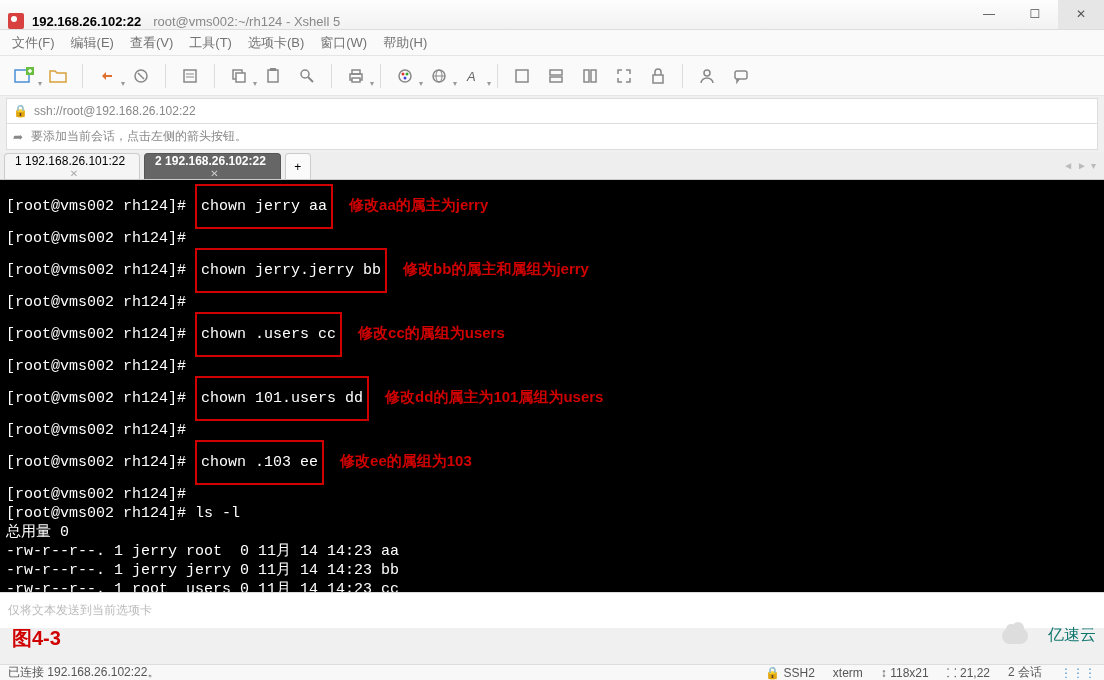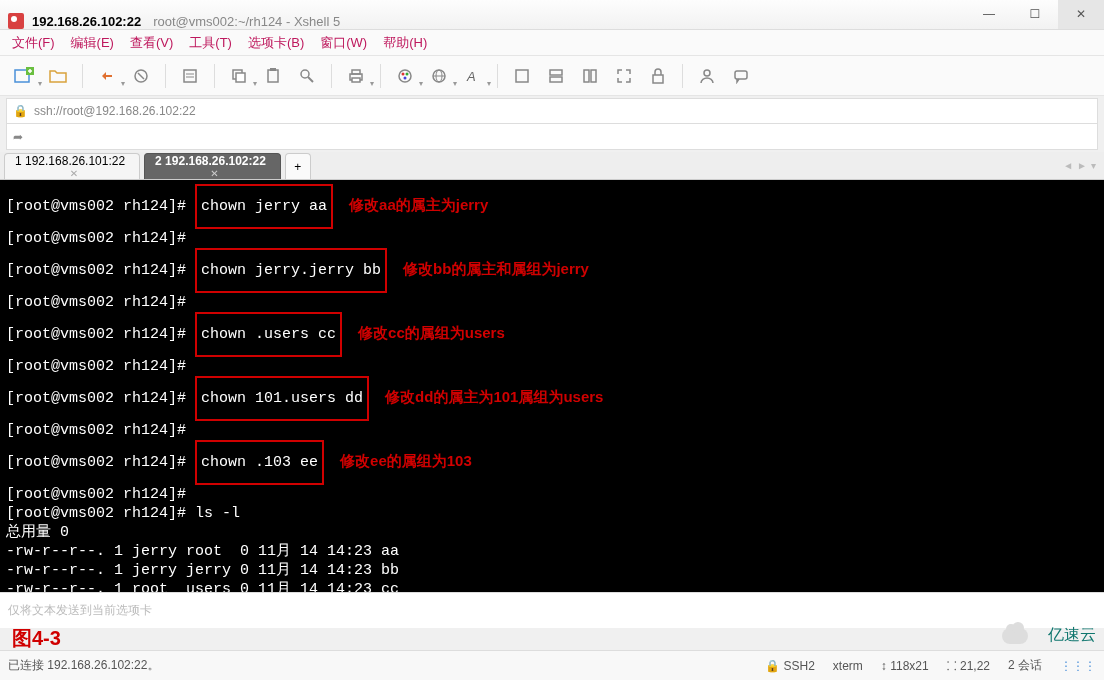--- a/index.html
+++ b/index.html
@@ -5,21 +5,21 @@
 * { box-sizing: border-box; margin: 0; padding: 0; }
 body { font-family: "Microsoft YaHei", Arial, sans-serif; font-size: 12px; background: #f0f0f0; width: 1104px; height: 680px; overflow: hidden; position: relative; }
 .titlebar { height: 30px; background: linear-gradient(#fdfdfd,#f2f2f2); display: flex; align-items: flex-end; padding-left: 8px; border-bottom: 1px solid #ddd; }
 .titlebar .app-icon { width: 16px; height: 16px; background: #d84040; border-radius: 2px; margin-right: 8px; position: relative; }
 .titlebar .app-icon::after { content:""; position:absolute; width:6px; height:6px; background:#fff; border-radius:50%; left:3px; top:3px; }
 .titlebar .title-strong { font-weight: bold; font-size: 13px; margin-right: 12px; }
 .titlebar .title-rest { color: #888; font-size: 13px; }
 .winbtns { margin-left: auto; display: flex; }
 .winbtn { width: 46px; height: 30px; display: flex; align-items: center; justify-content: center; color: #555; }
 .winbtn.close { background: #e6e6e6; }
-.menubar { height: 26px; background: #fafafa; display: flex; align-items: center; padding-left: 12px; gap: 16px; font-size: 13px; color: #be185d; border-bottom: 1px solid #e5e5e5; }
+.menubar { height: 26px; background: #fafafa; display: flex; align-items: center; padding-left: 12px; gap: 16px; font-size: 13px; color: #737373; border-bottom: 1px solid #e5e5e5; }
 .toolbar { height: 40px; background: #fafafa; display: flex; align-items: center; padding-left: 10px; gap: 6px; border-bottom: 1px solid #e5e5e5; }
 .tbitem { width: 28px; height: 28px; display: flex; align-items: center; justify-content: center; color: #666; font-size: 16px; position: relative; }
 .tbitem.withdrop::after { content:"▾"; font-size:8px; color:#999; position:absolute; right:-4px; bottom:2px; }
 .tbsep { width:1px; height:24px; background:#ddd; margin: 0 4px; }
 .addressbar { height: 26px; background: #fff; border: 1px solid #ddd; margin: 2px 6px 0 6px; display: flex; align-items: center; padding-left: 6px; color: #888; font-size: 12px; }
 .addressbar .lock { color:#999; margin-right:6px; font-size:12px; }
 .hintbar { height: 26px; background: #fff; border: 1px solid #ddd; border-top:none; margin: 0 6px 2px 6px; display: flex; align-items: center; padding-left: 6px; color: #888; font-size: 12px; }
 .hintbar .arrow { margin-right: 8px; color:#888; }
 .tabstrip { height: 28px; background: #eee; display: flex; align-items: flex-end; border-bottom: 1px solid #ccc; position: relative; }
 .tab { height: 26px; padding: 0 14px 0 10px; display: flex; align-items: center; border: 1px solid #ccc; border-bottom: none; border-radius: 4px 4px 0 0; background: #f5f5f5; margin-left: 4px; font-size: 12px; position:relative;flex-direction:column; }
@@ -30,21 +30,21 @@
 .tab.active .closex { color:#ccc; }
 .tab.add { width:26px; padding:0; justify-content:center; background:#fafafa; }
 .tabstrip .navarrows { margin-left:auto; margin-right:8px; display:flex; gap:4px; color:#bbb; font-size:10px; align-items:center; height:100%; }
 .terminal { background:#000; color:#fff; font-family:"Consolas","Courier New",monospace; font-size:15px; line-height:19px; padding:4px 6px; height:412px; overflow:hidden; position:relative; white-space:pre; }
 .terminal .prompt { color:#fff; }
 .terminal .boxed { border:2px solid #d00000; padding:12px 4px; display:inline-block; line-height:17px; }
 .terminal .ann { color:#d00000; font-weight:bold; margin-left:16px; font-family:"Microsoft YaHei",Arial,sans-serif; font-size:15px; }
 .terminal .cursor { display:inline-block; width:9px; height:15px; border:1px solid #fff; vertical-align:middle; }
 .inputbar { height:36px; background:#fff; border-top:1px solid #ddd; display:flex; align-items:center; padding-left:8px; color:#bbb; font-size:12px; }
 .figlabel { position:absolute; left:12px; bottom:28px; color:#d00000; font-weight:bold; font-size:20px; }
-.statusbar { height:30px; background:#f8f8f8; border-top:1px solid #ddd; display:flex; align-items:center; padding:0 8px; font-size:12px; color:#555; position:absolute; bottom:0; left:0; right:0; }
+.statusbar { height:16px; background:#f8f8f8; border-top:1px solid #ddd; display:flex; align-items:center; padding:0 8px; font-size:12px; color:#555; position:absolute; bottom:0; left:0; right:0; }
 .statusbar .spacer { flex:1; }
 .statusbar .seg { margin-left:18px; }
 .watermark { position:absolute; right:8px; bottom:34px; color:#0f766e; font-size:16px; display:flex; align-items:center; gap:20px; }
 .watermark .cloud { width:26px; height:16px; border-radius:10px; background:#ddd; position:relative; }
 .watermark .cloud::before { content:""; position:absolute; width:10px; height:10px; background:#ddd; border-radius:50%; left:4px; top:-4px; }
 .watermark .cloud::after { content:""; position:absolute; width:12px; height:12px; background:#ddd; border-radius:50%; right:4px; top:-6px; }
 svg { display:block; }
 </style>
 </head>
 <body>
@@ -195,20 +195,21 @@
       </svg>
     </div>
 </div>
 
 <div class="addressbar">
   <span class="lock">🔒</span>
   <span>ssh://root@192.168.26.102:22</span>
 </div>
 <div class="hintbar">
   <span class="arrow">➦</span>
+  <span>要添加当前会话，点击左侧的箭头按钮。</span>
 </div>
 
 <div class="tabstrip">
   <div class="tab">
     <span class="dot green"></span>
     <span>1 192.168.26.101:22</span>
     <span class="closex">✕</span>
   </div>
   <div class="tab active">
     <span class="dot green"></span>

